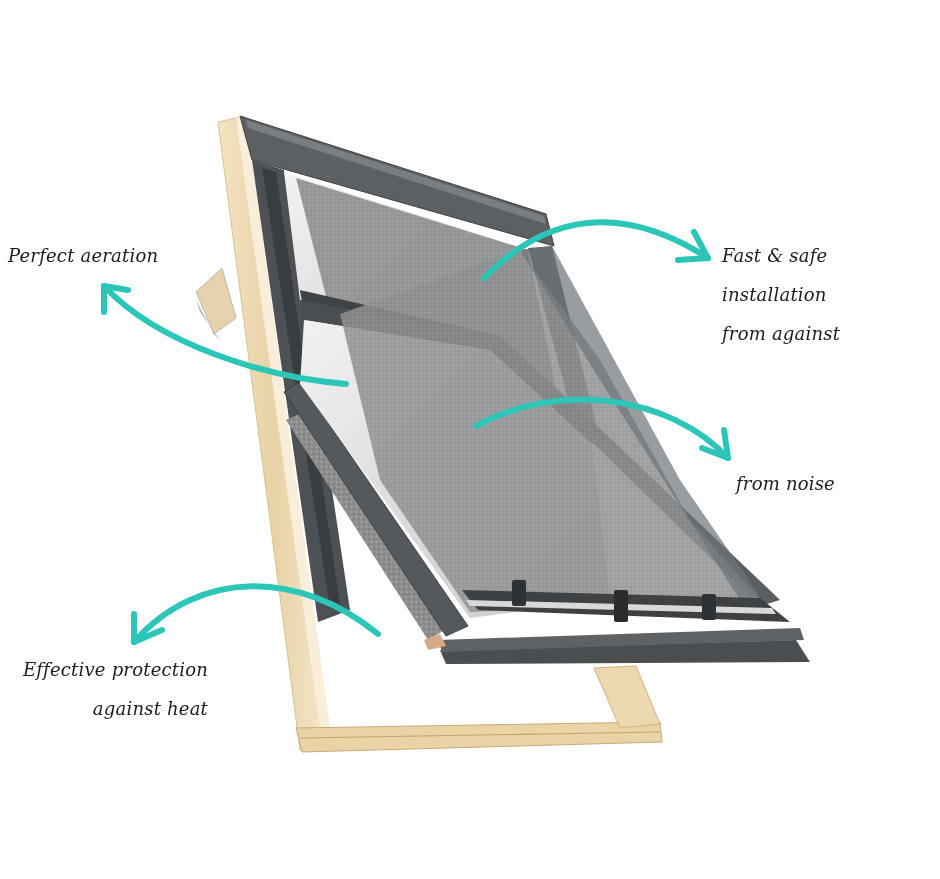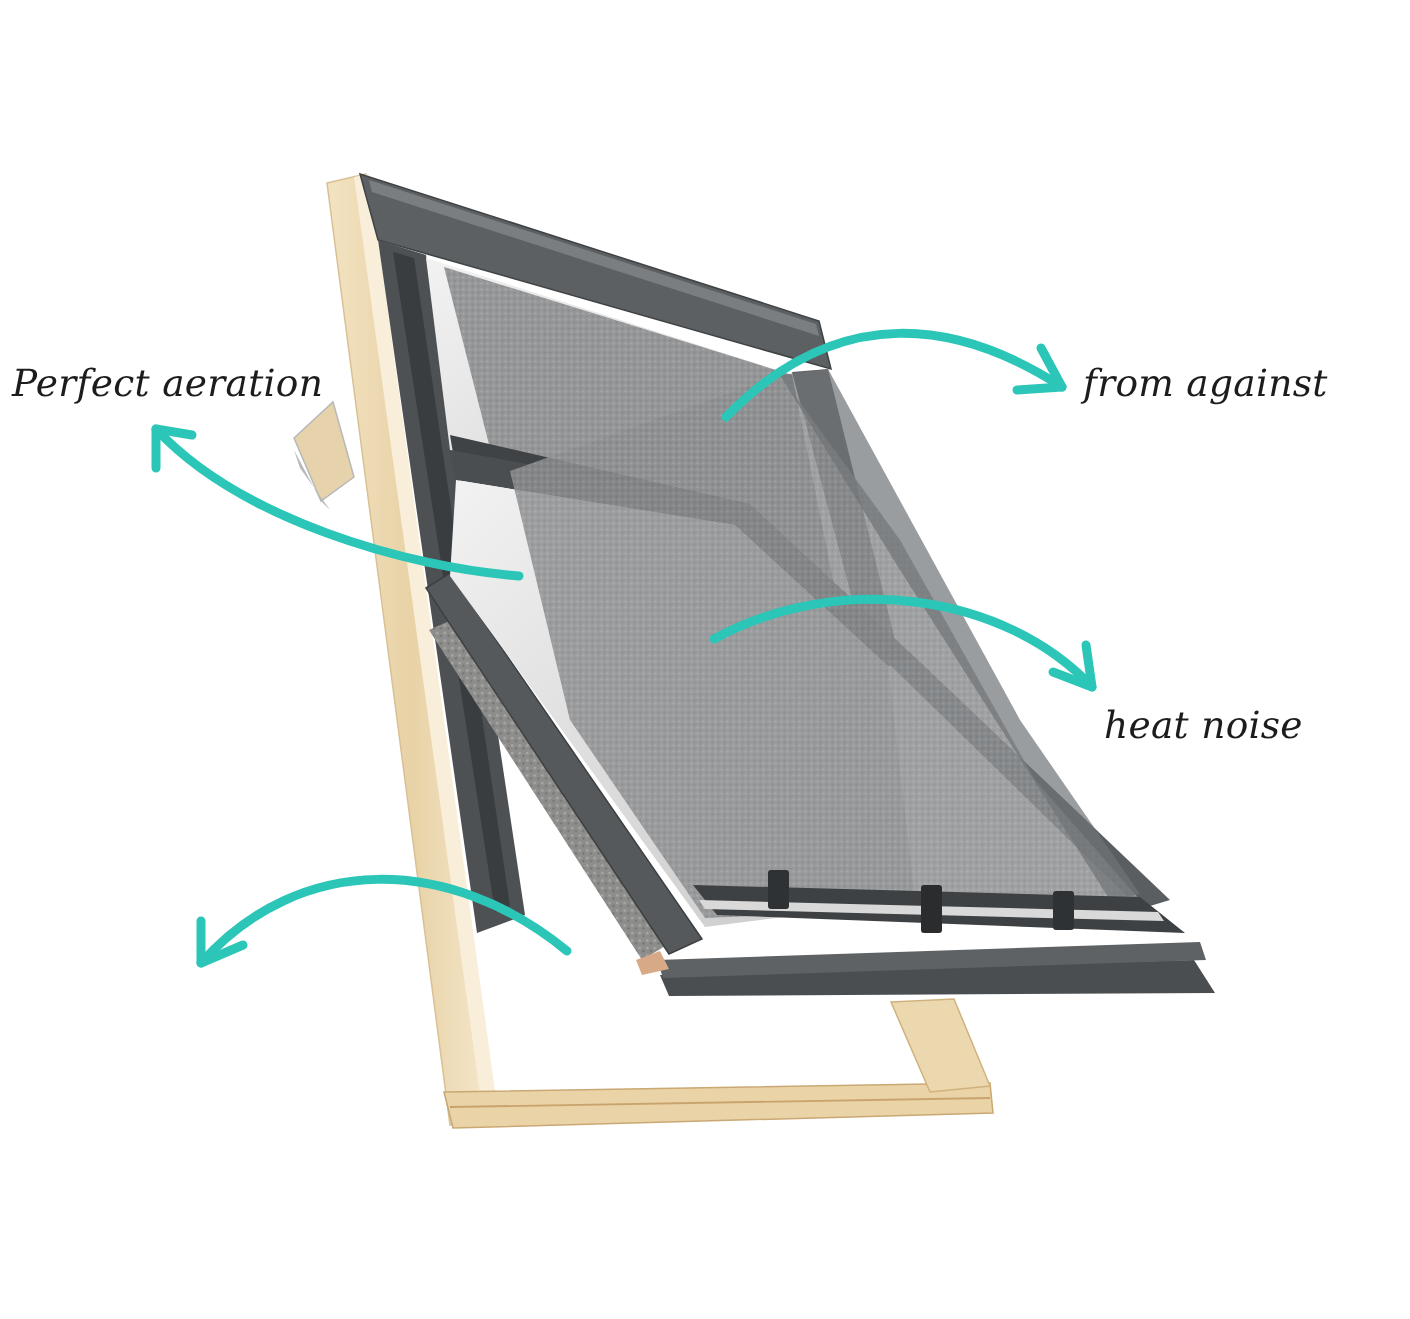--- a/index.html
+++ b/index.html
@@ -3,21 +3,21 @@
 <meta charset="utf-8">
 <style>
   html, body { margin: 0; padding: 0; background: #ffffff; }
   body { width: 940px; height: 879px; position: relative; overflow: hidden; }
   .stage { position: absolute; left: 0; top: 0; width: 940px; height: 879px; }
   svg.art { position: absolute; left: 0; top: 0; }
   .callout {
     position: absolute;
     font-family: "DejaVu Serif", serif;
     font-style: italic;
-    font-size: 25px;
+    font-size: 18px;
     line-height: 39px;
     color: #1c1c1c;
     letter-spacing: 0.2px;
     white-space: nowrap;
   }
   .callout span { display: block; }
   .right-align { text-align: right; }
 </style>
 </head>
 <body>
@@ -121,21 +121,27 @@
       <path d="M378,634 C300,570 200,568 134,642"></path>
       <path d="M134,642 L134,614 M134,642 L162,630"></path>
     </g>
   </svg>
 
   <div class="callout" style="left:8px; top:236px;">
     <span>Perfect aeration</span>
   </div>
 
   <div class="callout" style="left:722px; top:236px;">
+    <span>Fast &amp; safe</span>
+    <span>installation</span>
     <span>from against</span>
   </div>
 
   <div class="callout" style="left:736px; top:464px;">
-    <span>heat noise</span>
+    <span>from noise</span>
   </div>
 
+  <div class="callout right-align" style="left:18px; top:650px; width:190px;">
+    <span>Effective protection</span>
+    <span>against heat</span>
+  </div>
 
 </div>
 
 </body></html>

